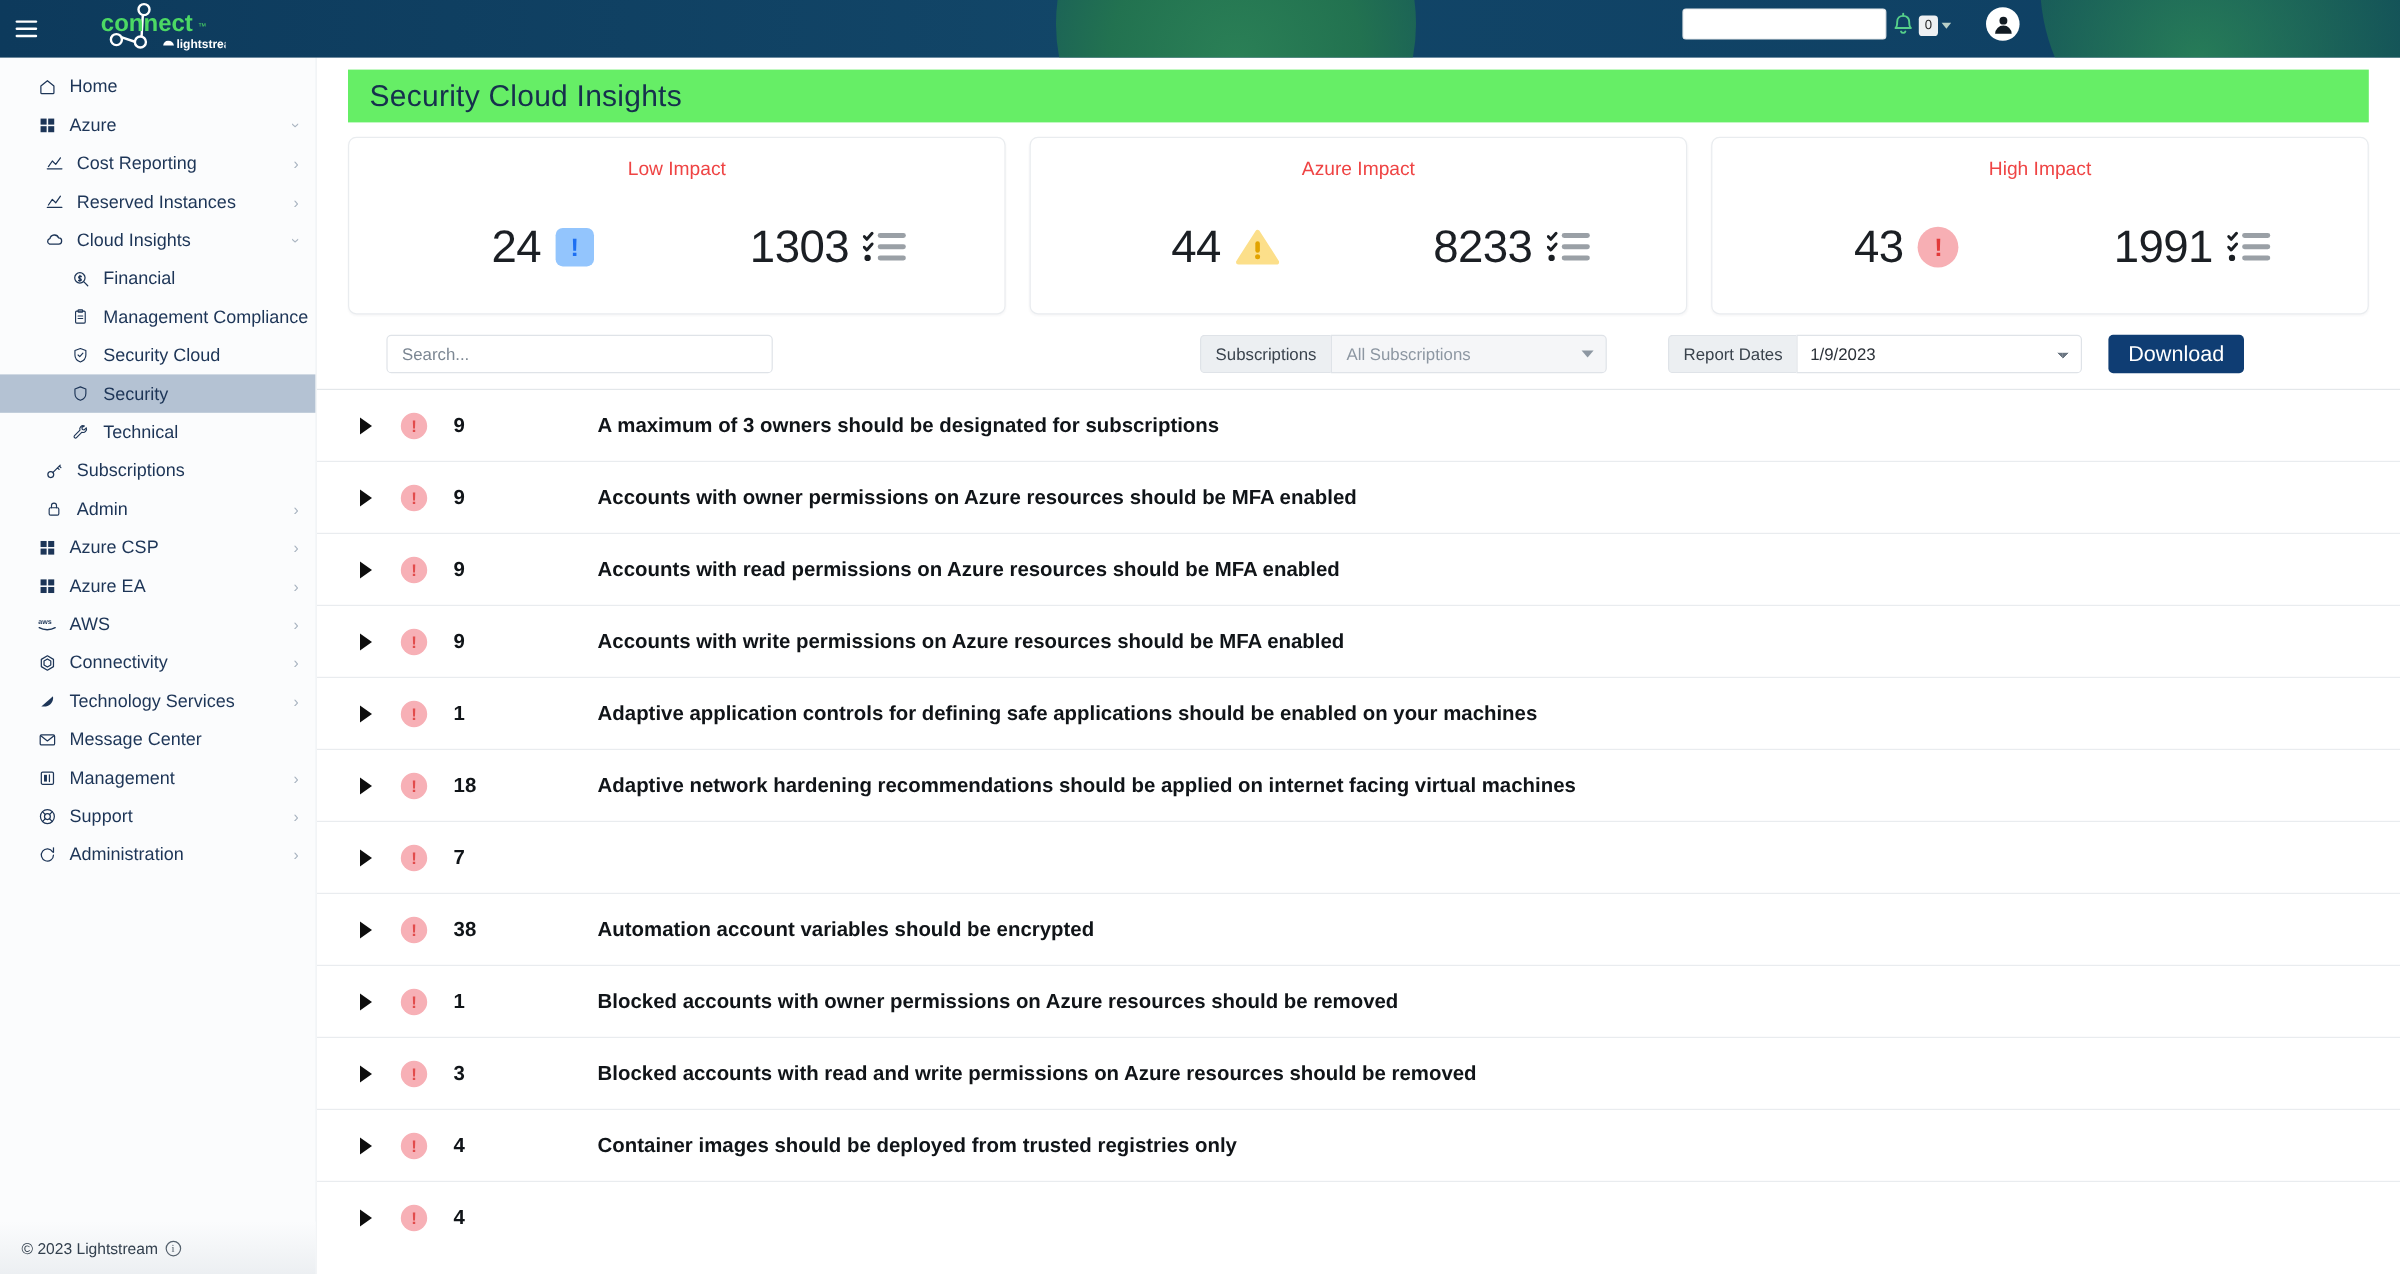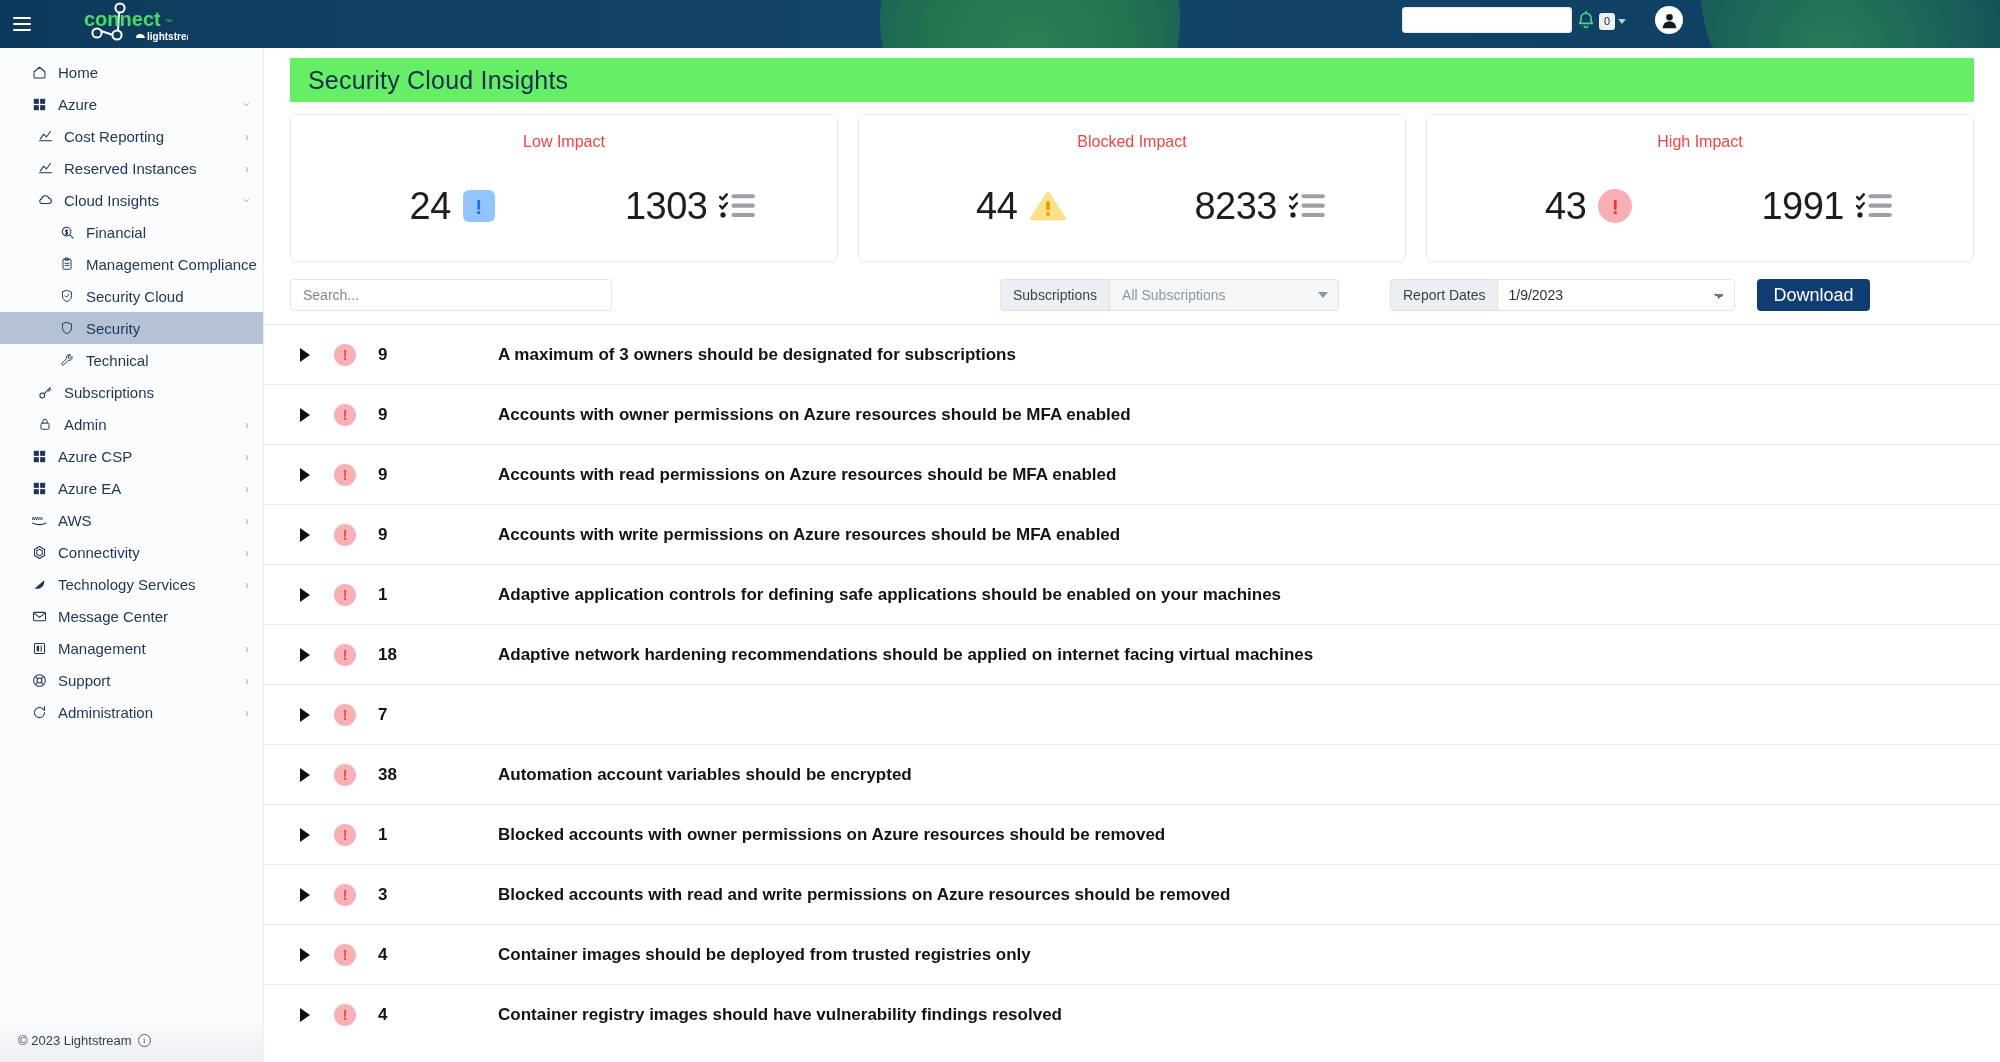--- a/index.html
+++ b/index.html
@@ -138,21 +138,21 @@
   .list-icon { width: 38px; height: 30px; }
 
   
   .toolbar {
     margin: 16px 26px 0 26px; height: 34px;
     display: flex; align-items: center; position: relative;
   }
   .search-box {
     width: 322px; height: 32px; border: 1px solid #dfe3e8; border-radius: 4px;
     padding: 0 12px; font-size: 14px; color: #44505c; outline: none;
-    background: #fff; font-family: "Liberation Sans", sans-serif;
+    background: #fff; font-family: "Liberation Sans", sans-serif; margin-left: 32px;
   }
   .search-box::placeholder { color: #7c8793; }
 
   .mid-group { position: absolute; left: 710px; display: flex; align-items: center; }
   .grp-label {
     height: 32px; display: flex; align-items: center; padding: 0 12px;
     background: #eceff2; border: 1px solid #dfe3e8; border-right: none;
     border-radius: 4px 0 0 4px; color: #3a434d; font-size: 14px; white-space: nowrap;
   }
   .subs-select {
@@ -487,21 +487,21 @@
               <path d="M1 16 3.3 18.5 8 13.1" fill="none" stroke="#1b1f24" stroke-width="2.6" stroke-linecap="round" stroke-linejoin="round"></path>
               <circle cx="4" cy="25.5" r="2.8" fill="#1b1f24"></circle>
               <rect x="13" y="3.4" width="25" height="4.4" rx="2.2" fill="#9aa0a6"></rect>
               <rect x="13" y="13.4" width="25" height="4.4" rx="2.2" fill="#9aa0a6"></rect>
               <rect x="13" y="23.4" width="25" height="4.4" rx="2.2" fill="#9aa0a6"></rect>
             </svg>
           </div>
         </div>
       </div>
       <div class="card">
-        <div class="card-title">Blocked Impact</div>
+        <div class="card-title">Azure Impact</div>
         <div class="card-body">
           <div class="metric">
             <span class="metric-num">44</span>
             <span class="badge-tri">
               <svg width="36" height="32" viewBox="0 0 36 32">
                 <path d="M18 3.5 34 28.5H2z" fill="#fcdf8a" stroke="#fcdf8a" stroke-width="4" stroke-linejoin="round"></path>
                 <rect x="16.1" y="11" width="3.8" height="9.6" rx="1.9" fill="#e2a300"></rect>
                 <circle cx="18" cy="24" r="2.1" fill="#e2a300"></circle>
               </svg>
             </span>
@@ -646,16 +646,15 @@
         <span class="sev-dot">!</span>
         <span class="f-count">4</span>
         <span class="f-title">Container images should be deployed from trusted registries only</span>
       </div>
       <div class="finding-row">
         <span class="expand-tri">
           <span class="tri"></span>
         </span>
         <span class="sev-dot">!</span>
         <span class="f-count">4</span>
-        <span class="f-title">Container registry images should have vulnerability findings resolved</span>
       </div>
     </div>
 </div>
 
 </body></html>

